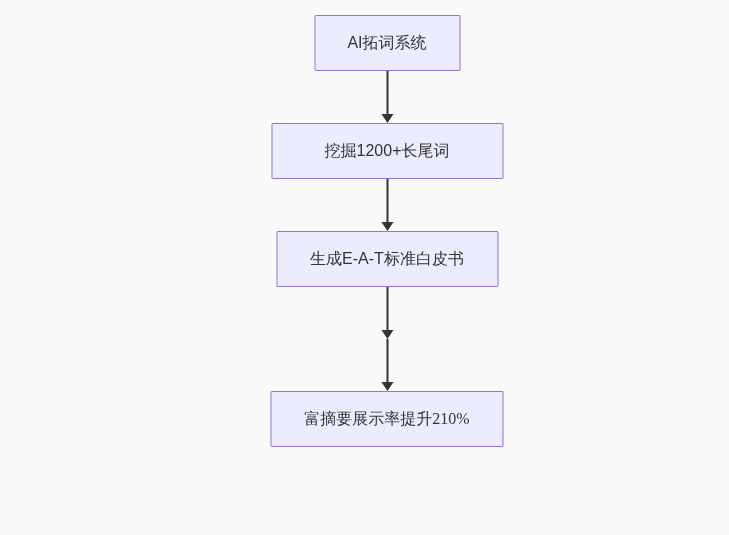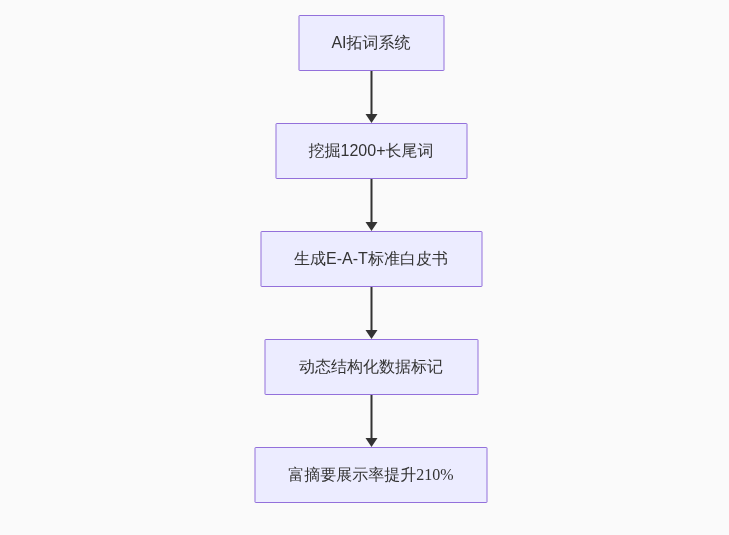--- a/index.html
+++ b/index.html
@@ -10,21 +10,21 @@
     width: 729px;
     height: 535px;
     background: #fafafa;
     font-family: "Liberation Sans", "DejaVu Sans", sans-serif;
     overflow: hidden;
     position: relative;
   }
   .flowchart {
     position: absolute;
     top: 15px;
-    left: 371px;
+    left: 387px;
     transform: translateX(-50%);
     display: flex;
     flex-direction: column;
     align-items: center;
   }
   .node {
     box-sizing: border-box;
     height: 56px;
     background: #ECECFF;
     border: 1px solid #9370DB;
@@ -33,21 +33,21 @@
     align-items: center;
     justify-content: center;
     color: #333333;
     font-size: 16px;
     line-height: 1;
     white-space: nowrap;
     text-align: center;
   }
   
   .node-1 { width: 146px; }
-  .node-2 { width: 192px; }
+  .node-2 { width: 232px; }
   .node-3 { width: 222px; }
   .node-4 { width: 214px; }
   .node-5 { width: 233px; font-family: Liberation Serif, serif; }
 
   .edge {
     height: 52px;
     display: flex;
     flex-direction: column;
     align-items: center;
   }
@@ -89,23 +89,20 @@
 
   <div class="node node-3">
     <span>生成E-A-T标准白皮书</span>
   </div>
 
   <div class="edge">
     <div class="shaft"></div>
     <div class="head"></div>
   </div>
 
-  <div class="node node-4">
-    <span>动态结构化数据标记</span>
-  </div>
 
   <div class="edge">
     <div class="shaft"></div>
     <div class="head"></div>
   </div>
 
   <div class="node node-5">
     <span>富摘要展示率提升210%</span>
   </div>
 

